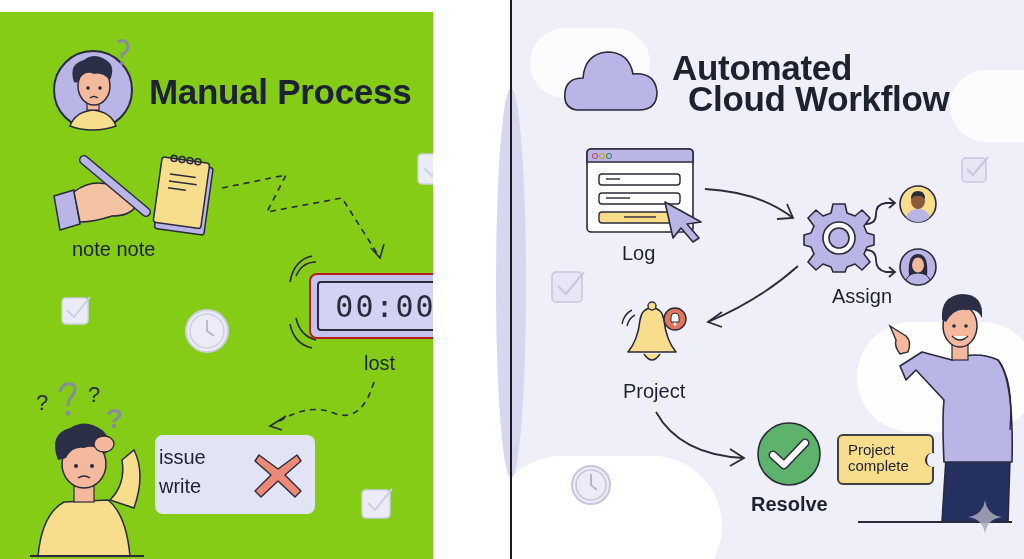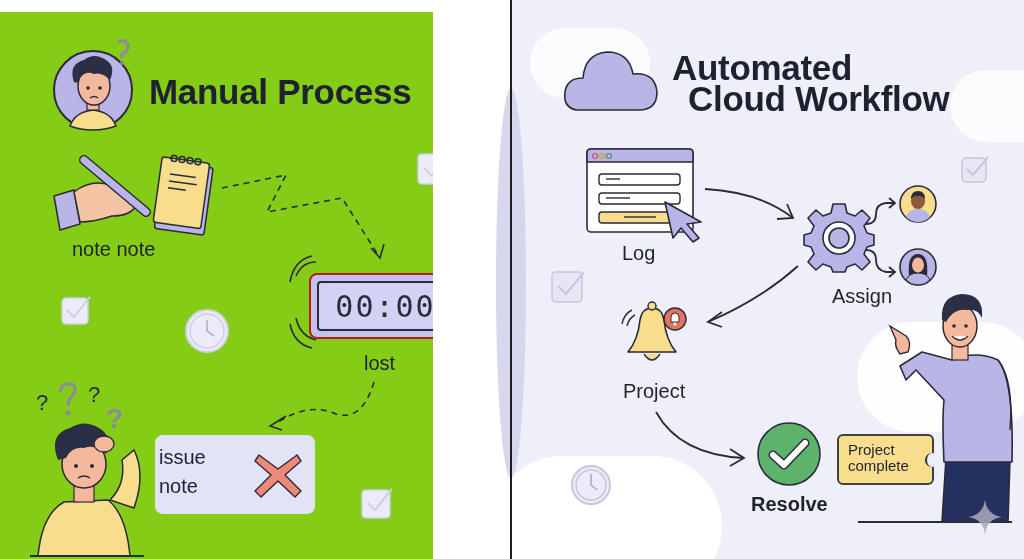--- a/index.html
+++ b/index.html
@@ -129,21 +129,21 @@
     <circle cx="46" cy="102" r="2" fill="#2a2a3a"></circle>
       <circle cx="62" cy="102" r="2" fill="#2a2a3a"></circle>
     <path d="M48 114 Q54 110 60 114" fill="none" stroke="#2a2a3a" stroke-width="1.5"></path>
     <ellipse cx="74" cy="80" rx="10" ry="8" fill="#f4b89c" stroke="#2a2a3a" stroke-width="1.3"></ellipse>
   </svg>
   <div class="abs" style="left:30px;top:543px;width:114px;height:2px;background:#2a2a3a;"></div>
 
   <div class="issue-box">
     <div class="issue-text">
       <div>issue</div>
-      <div>note</div>
+      <div>write</div>
     </div>
     <svg style="left:98px;top:16px" width="50" height="48" viewBox="0 0 50 48">
       <path d="M6 4 L25 18 L44 4 L48 10 L32 24 L48 40 L42 46 L25 30 L8 46 L2 40 L18 24 L2 10 Z" fill="#ec8a77" stroke="#2a2a3a" stroke-width="1.4" stroke-linejoin="round"></path>
     </svg>
   </div>
 </div>
 
 <div class="panel right">
   <div class="cloud-bg" style="left:18px;top:28px;width:120px;height:70px;opacity:0.8;"></div>
   <div class="cloud-bg" style="left:438px;top:70px;width:110px;height:72px;opacity:0.8;"></div>

